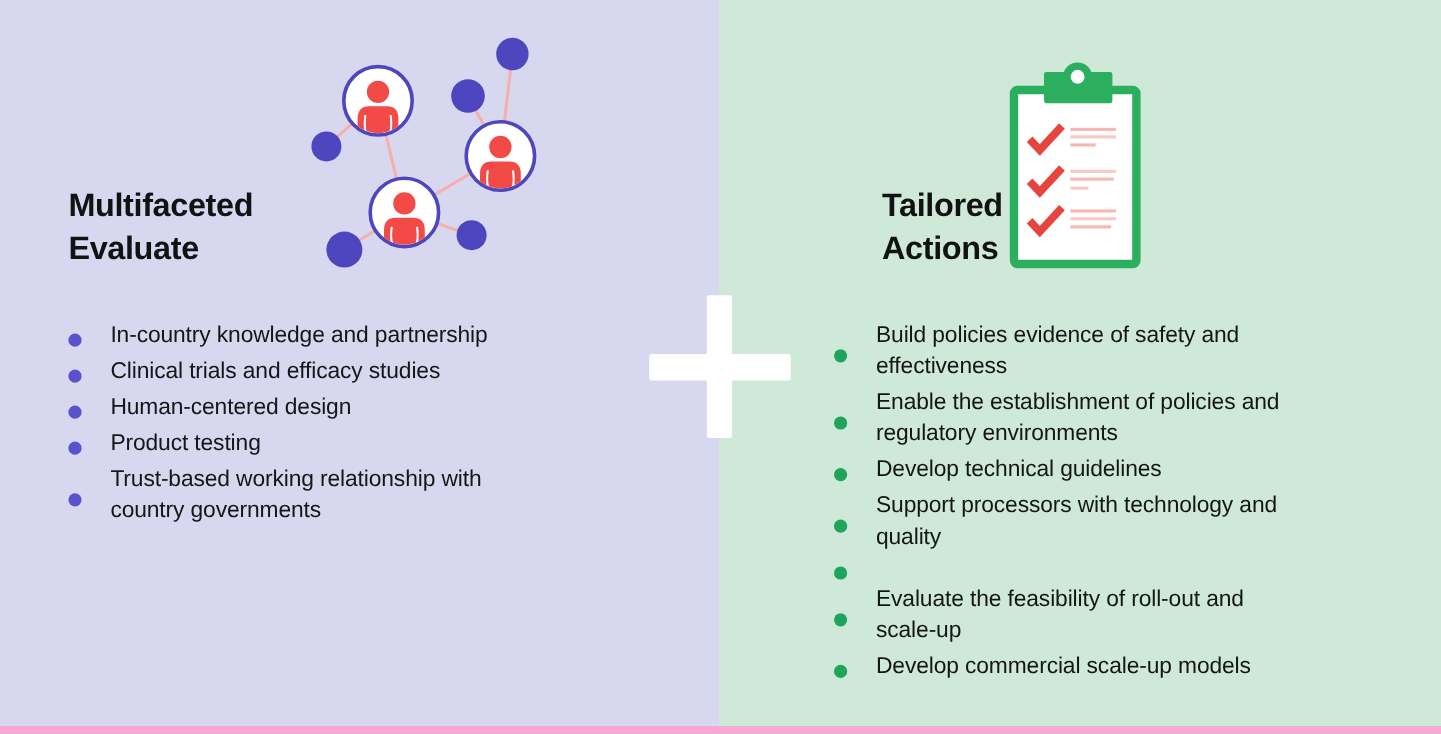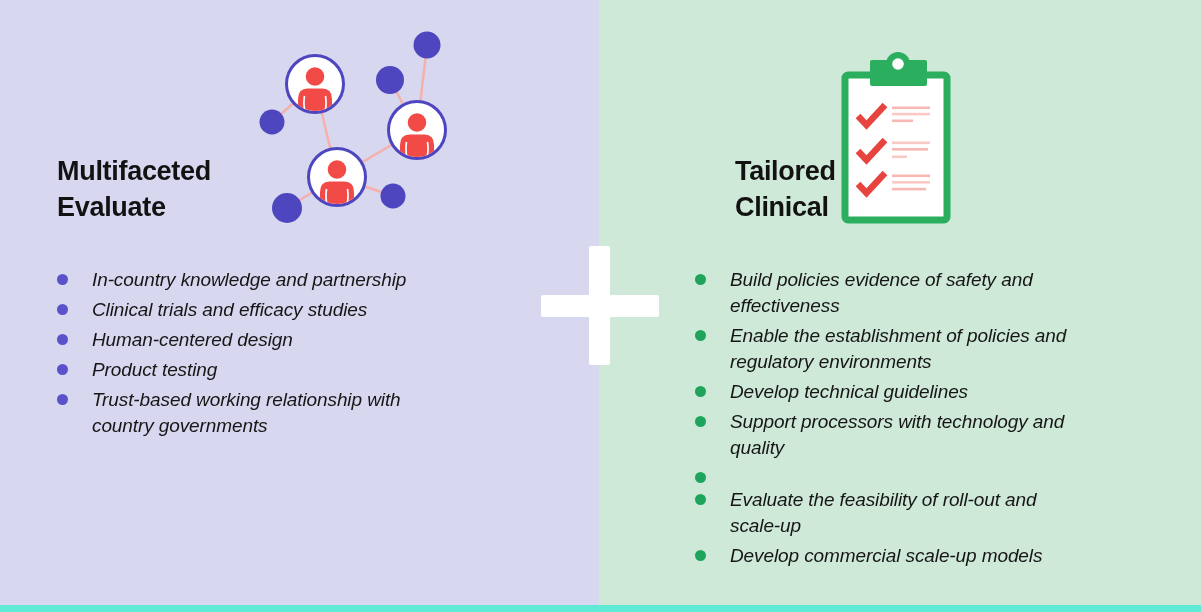--- a/index.html
+++ b/index.html
@@ -1,18 +1,18 @@
 <!DOCTYPE html>
 <html><head>
 <meta charset="utf-8">
 <style>
   html,body { margin:0; padding:0; background:#ffffff; }
   .canvas {
     position:relative; width:1201px; height:612px; overflow:hidden;
-    background:#5eead4;
+    background:#f9a8d4;
     font-family:"Liberation Sans", sans-serif;
   }
   .panel { position:absolute; top:0; height:605px; }
   .panel-left  { left:0;   width:599px; }
   .panel-right { left:599px; width:602px; }
 
   .panel-title {
     position:absolute; margin:0;
     font-size:27px; font-weight:bold; color:#121212;
     line-height:36px; letter-spacing:-0.3px;
@@ -20,21 +20,21 @@
   .panel-title span { display:block; }
   .title-left  { left:57px;  top:153px; }
   .title-right { left:735px; top:153px; }
 
   .bullet-list {
     position:absolute; margin:0; padding:0; list-style:none;
     font-size:19px; line-height:26px; color:#161616; letter-spacing:-0.1px;
   }
   .list-left  { left:57px;  top:267px; width:385px; }
   .list-right { left:695px; top:267px; width:392px; }
-  .bullet-list li { display:flex; align-items:flex-start; margin:0 0 4px 0;font-style:italic; }
+  .bullet-list li { display:flex; align-items:center; margin:0 0 4px 0; }
   .dot {
     width:11px; height:11px; border-radius:50%;
     flex:0 0 11px; margin:7px 24px 0 0;
   }
 
   .net-icon  { position:absolute; left:245px; top:22px; }
   .clip-icon { position:absolute; left:835px; top:45px; }
 
   .plus-bar { position:absolute; background:#ffffff; border-radius:2px; }
   .plus-h { left:541px; top:295px; width:118px; height:22px; }
@@ -106,21 +106,21 @@
       <rect x="57" y="142.8" width="34" height="2.6" fill="#f7b7b3"></rect>
     </g>
   </svg>
 
   <h1 class="panel-title title-left">
     <span>Multifaceted</span>
     <span>Evaluate</span>
   </h1>
   <h1 class="panel-title title-right">
     <span>Tailored</span>
-    <span>Clinical</span>
+    <span>Actions</span>
   </h1>
 
   <ul class="bullet-list list-left">
 
       <li>
         <span class="dot" style="background: rgb(90, 82, 203);"></span>
         <span>In-country knowledge and partnership</span>
       </li>
 
       <li>

